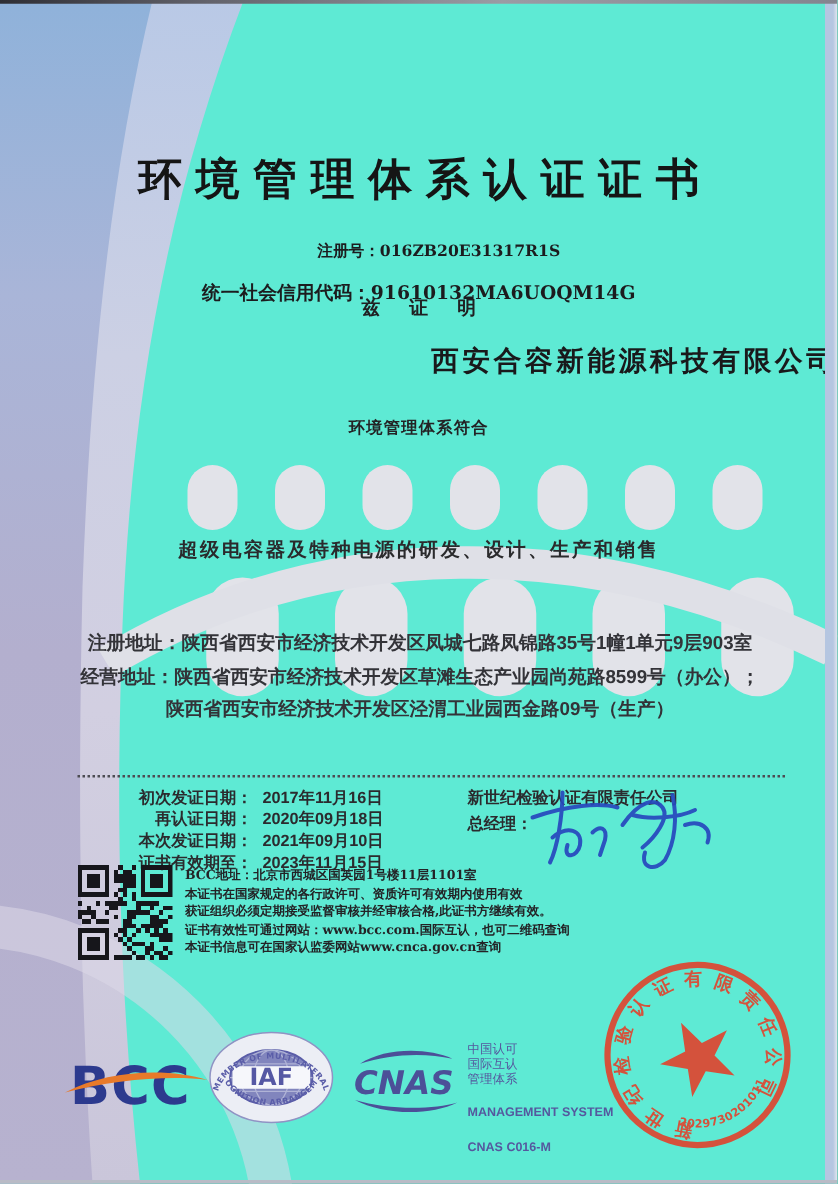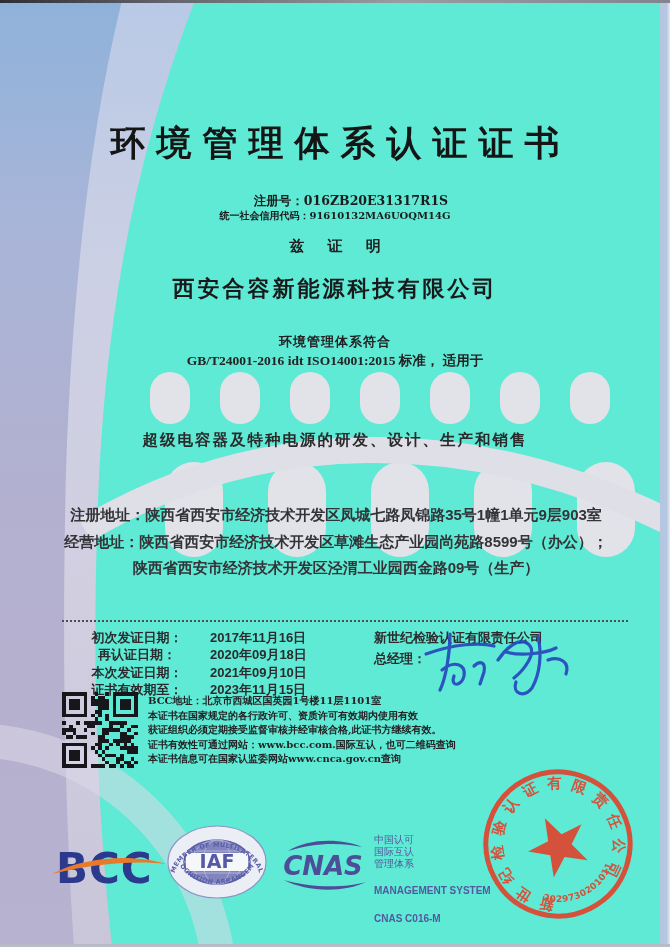--- a/index.html
+++ b/index.html
@@ -20,35 +20,35 @@
 
   .abs { position:absolute; }
   .ctr { left:0; right:0; text-align:center; }
 
   .title {
     top:120px; font-family:"DejaVu Serif","Liberation Serif",serif;
     font-size:35px; font-weight:bold; letter-spacing:11px; color:#151515;
     text-indent:11px;
   }
   .reg-line { top:193px; font-family:"DejaVu Serif",serif; font-size:12.5px; font-weight:bold; color:#1c1c1e;padding-left:32px; }
-  .code-line { top:209px; font-family:"DejaVu Serif",serif; font-size:10px; font-weight:bold; color:#1c1c1e; }
+  .code-line { top:225px; font-family:"DejaVu Serif",serif; font-size:15px; font-weight:bold; color:#1c1c1e; }
   .hereby { top:237px; font-family:"DejaVu Serif",serif; font-size:15px; font-weight:bold; letter-spacing:9px; color:#202022; text-indent:9px; }
-  .company { top:274px; font-family:Liberation Sans, sans-serif; font-size:22px; font-weight:bold; letter-spacing:3px; color:#19191b; }
+  .company { top:274px; font-family:Liberation Sans, sans-serif; font-size:22px; font-weight:bold; letter-spacing:3px; color:#19191b;text-align:right; }
   .conform { top:333px; font-size:13px; font-weight:bold; color:#232325; letter-spacing:1px; }
   .standard { top:352px; font-family:"Liberation Serif",serif; font-size:13.5px; font-weight:bold; color:#232325; }
   .scope { top:430px; font-size:15.5px; font-weight:bold; letter-spacing:2px; color:#2a2a2c; }
   .addresses {
     top:502px; left:57px; width:558px; text-align:center;
     font-size:15px; font-weight:bold; color:#333338; line-height:26.5px;
   }
   .dash-sep { position:absolute; top:620px; left:62px; width:566px; border-top:2px dotted #4c4c52; }
 
   .dates { left:72px; top:629px; }
   .date-row { display:flex; font-size:13px; font-weight:bold; color:#2b2b2e; line-height:17.4px; }
-  .date-label { width:130px; text-align:center; }
+  .date-label { width:130px; text-align:right; }
   .date-value { margin-left:8px; }
 
   .issuer { left:374px; top:629px; width:260px; font-size:13px; font-weight:bold; color:#2b2b2e; }
   .gm-row { margin-top:3px; }
   .signature { position:absolute; left:420px; top:626px; z-index:3; }
 
   .qr { position:absolute; left:62px; top:692px; width:76px; height:76px; }
   .footer-text { position:absolute; left:148px; top:694px; width:345px;
     font-family:"DejaVu Serif",serif; font-size:10px; font-weight:bold; color:#232326; line-height:14.6px; }
 
@@ -113,21 +113,20 @@
     <div class="abs ctr reg-line">
       <span>注册号：</span><span>016ZB20E31317R1S</span>
     </div>
     <div class="abs ctr code-line">
       <span>统一社会信用代码：</span><span>91610132MA6UOQM14G</span>
     </div>
 
     <div class="abs ctr hereby">兹 证 明</div>
     <div class="abs ctr company">西安合容新能源科技有限公司</div>
     <div class="abs ctr conform">环境管理体系符合</div>
-    <div class="abs ctr standard">GB/T24001-2016 idt ISO14001:2015 标准，  适用于</div>
     <div class="abs ctr scope">超级电容器及特种电源的研发、设计、生产和销售</div>
 
     <div class="abs addresses">
       <span>注册地址：</span><span>陕西省西安市经济技术开发区凤城七路凤锦路35号1幢1单元9层903室</span><br>
       <span>经营地址：</span><span>陕西省西安市经济技术开发区草滩生态产业园尚苑路8599号（办公）；陕西省西安市经济技术开发区泾渭工业园西金路09号（生产）</span>
     </div>
 
     <div class="dash-sep"></div>
 
     <div class="abs dates">

